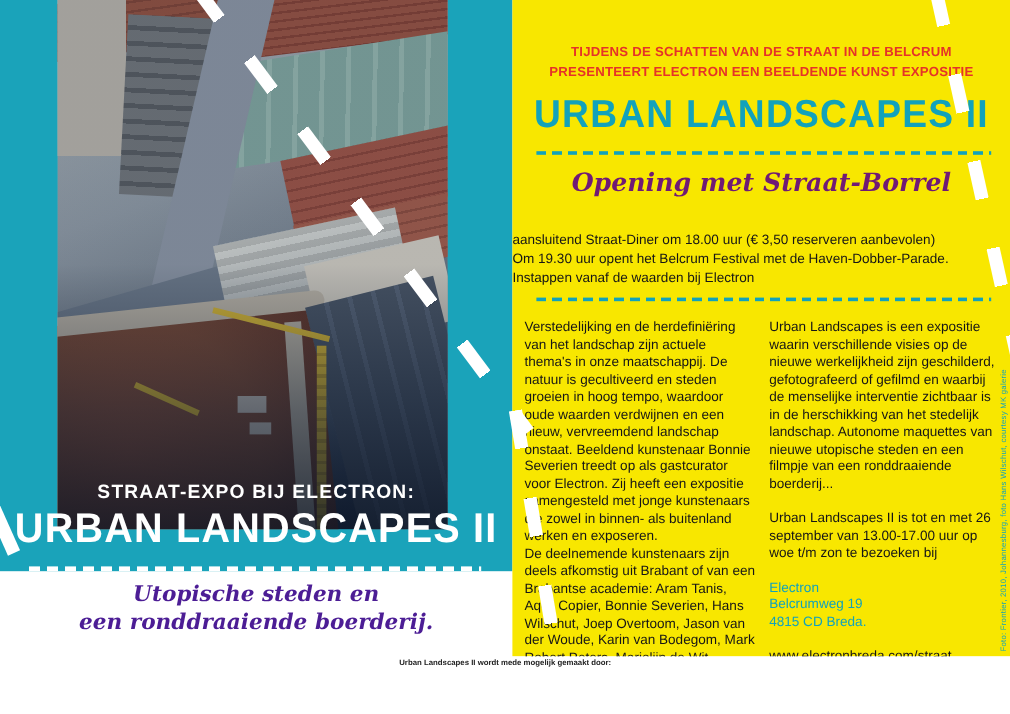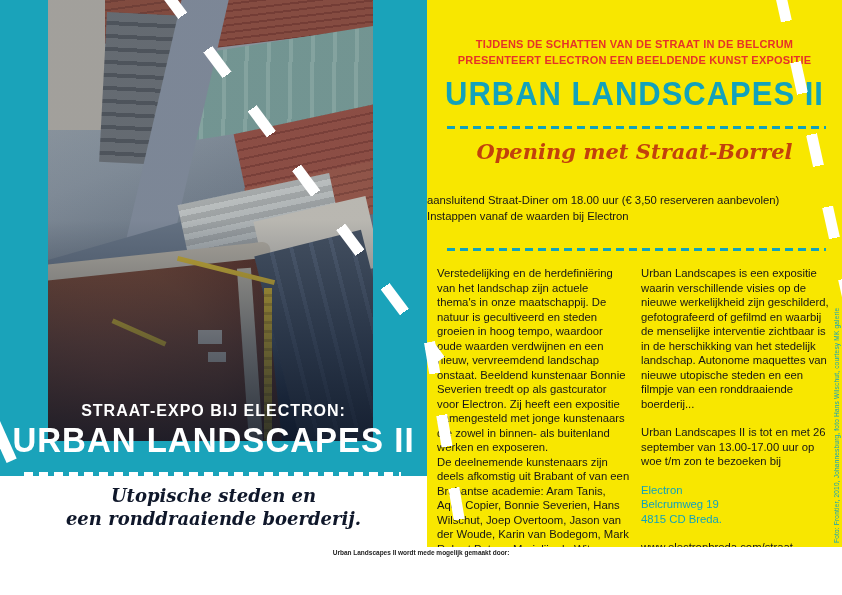--- a/index.html
+++ b/index.html
@@ -24,34 +24,34 @@
     transform:rotate(-24deg);z-index:40;}
 
   
   .left-titles{position:absolute;left:0;top:0;width:427px;height:547px;z-index:20;text-align:center;}
   .straat-expo{position:absolute;left:0;right:0;top:402px;color:#fff;font-weight:700;
     font-size:16px;letter-spacing:1px;}
   .left-big-title{position:absolute;left:0;right:0;top:421px;color:#fff;font-weight:700;
     font-size:33px;letter-spacing:1px;transform:scaleY(1.05);}
   .left-dash{position:absolute;left:24px;right:26px;top:472px;height:4px;
     background:repeating-linear-gradient(to right,#fff 0 9px,transparent 9px 15px);}
-  .left-sub{position:absolute;left:0;right:0;top:484px;color:#0f172a;
+  .left-sub{position:absolute;left:0;right:0;top:484px;color:#4c1d95;
     font-family:"DejaVu Serif","Liberation Serif",serif;font-style:italic;font-weight:700;
     font-size:18px;line-height:23px;}
 
   
   .yellow{position:absolute;left:427px;top:0;width:415px;height:547px;background:#f8e700;}
   .kicker{position:absolute;left:0;right:0;top:36px;text-align:center;color:#e53328;
     font-weight:700;font-size:11px;line-height:16px;letter-spacing:.2px;}
   .main-title{position:absolute;left:0;right:0;top:77px;text-align:center;color:#12a2bb;
     font-weight:700;font-size:31px;letter-spacing:1px;transform:scaleY(1.05);}
   .teal-dash{position:absolute;left:20px;right:16px;height:3px;
     background:repeating-linear-gradient(to right,#12a2bb 0 8px,transparent 8px 13px);}
   .td1{top:126px;} .td2{top:248px;}
-  .opening-title{position:absolute;left:0;right:0;top:139px;text-align:center;color:#c2410c;
+  .opening-title{position:absolute;left:0;right:0;top:139px;text-align:center;color:#701a75;
     font-family:"DejaVu Serif","Liberation Serif",serif;font-style:italic;font-weight:700;font-size:21px;}
   .opening-date{position:absolute;left:0;right:0;top:169px;text-align:center;color:#111;
     font-family:"DejaVu Serif","Liberation Serif",serif;font-style:italic;font-weight:700;font-size:14px;}
   .opening-details{position:absolute;left:0;right:0;top:192px;color:#161616;
     font-size:11.3px;line-height:16px;}
   .columns{position:absolute;left:10px;top:266px;display:flex;gap:11px;color:#161616;}
   .col{width:193px;font-size:11.3px;line-height:14.5px;}
   .col p{margin:0;}
   .col .gap{margin-top:14px;}
   .address{color:#12a2bb;}
@@ -109,20 +109,21 @@
   <div class="yellow">
     <div class="kicker">
       <div>TIJDENS DE SCHATTEN VAN DE STRAAT IN DE BELCRUM</div>
       <div>PRESENTEERT ELECTRON EEN BEELDENDE KUNST EXPOSITIE</div>
     </div>
     <div class="main-title">URBAN LANDSCAPES II</div>
     <div class="teal-dash td1"></div>
     <div class="opening-title">Opening met Straat-Borrel</div>
     <div class="opening-details">
       <div>aansluitend Straat-Diner om 18.00 uur (€ 3,50 reserveren aanbevolen)</div>
+      <div>Om 19.30 uur opent het Belcrum Festival met de Haven-Dobber-Parade.</div>
       <div>Instappen vanaf de waarden bij Electron</div>
     </div>
     <div class="teal-dash td2"></div>
 
     <div class="columns">
       <div class="col">
         <p>Verstedelijking en de herdefiniëring van het landschap zijn actuele thema's in onze maatschappij. De natuur is gecultiveerd en steden groeien in hoog tempo, waardoor oude waarden verdwijnen en een nieuw, vervreemdend landschap onstaat. Beeldend kunstenaar Bonnie Severien treedt op als gastcurator voor Electron. Zij heeft een expositie samengesteld met jonge kunstenaars die zowel in binnen- als buitenland werken en exposeren.</p>
         <p>De deelnemende kunstenaars zijn deels afkomstig uit Brabant of van een Brabantse academie: Aram Tanis, Aquil Copier, Bonnie Severien, Hans Wilschut, Joep Overtoom, Jason van der Woude, Karin van Bodegom, Mark Robert Peters, Marjolijn de Wit, Michiel van der Zanden en Rozemarijn Westerink.</p>
       </div>
       <div class="col">

